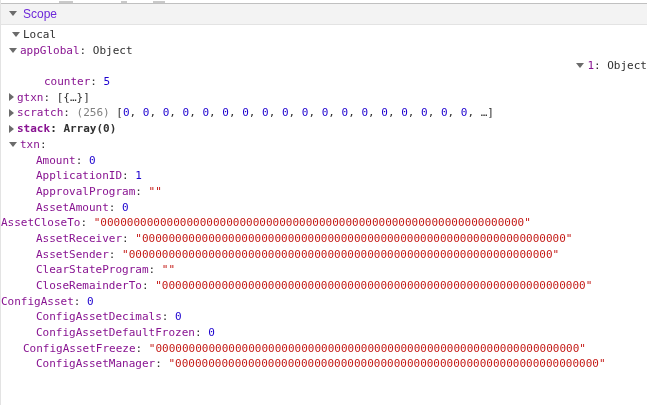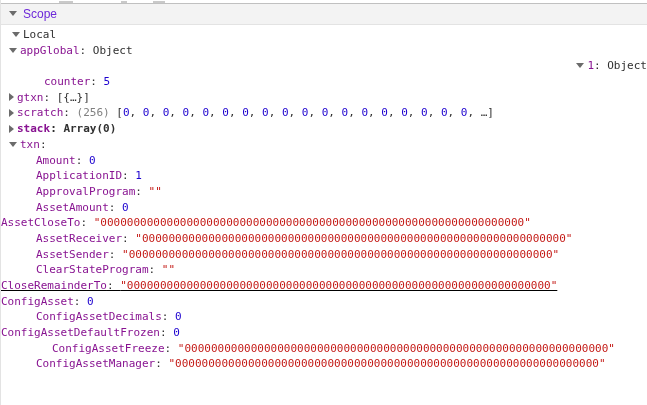--- a/index.html
+++ b/index.html
@@ -66,20 +66,20 @@
       <div class="row" style="padding-left: 8px; font-weight: bold;"><span class="tri tri-closed"></span><span class="c-k">stack</span><span class="c-d">: </span><span class="c-d">Array(0)</span></div>
       <div class="row" style="padding-left: 8px;"><span class="tri tri-open"></span><span class="c-k">txn</span><span class="c-d">:</span></div>
       <div class="row" style="padding-left: 35px;"><span class="c-k">Amount</span><span class="c-d">: </span><span class="c-n">0</span></div>
       <div class="row" style="padding-left: 35px;"><span class="c-k">ApplicationID</span><span class="c-d">: </span><span class="c-n">1</span></div>
       <div class="row" style="padding-left: 35px;"><span class="c-k">ApprovalProgram</span><span class="c-d">: </span><span class="c-s">""</span></div>
       <div class="row" style="padding-left: 35px;"><span class="c-k">AssetAmount</span><span class="c-d">: </span><span class="c-n">0</span></div>
       <div class="row" style=""><span class="c-k">AssetCloseTo</span><span class="c-d">: </span><span class="c-s">"0000000000000000000000000000000000000000000000000000000000000000"</span></div>
       <div class="row" style="padding-left: 35px;"><span class="c-k">AssetReceiver</span><span class="c-d">: </span><span class="c-s">"0000000000000000000000000000000000000000000000000000000000000000"</span></div>
       <div class="row" style="padding-left: 35px;"><span class="c-k">AssetSender</span><span class="c-d">: </span><span class="c-s">"0000000000000000000000000000000000000000000000000000000000000000"</span></div>
       <div class="row" style="padding-left: 35px;"><span class="c-k">ClearStateProgram</span><span class="c-d">: </span><span class="c-s">""</span></div>
-      <div class="row" style=" text-decoration: underline;"><span class="c-k">CloseRemainderTo</span><span class="c-d">: </span><span class="c-s">"0000000000000000000000000000000000000000000000000000000000000000"</span></div>
+      <div class="row" style="padding-left: 35px;"><span class="c-k">CloseRemainderTo</span><span class="c-d">: </span><span class="c-s">"0000000000000000000000000000000000000000000000000000000000000000"</span></div>
       <div class="row" style=""><span class="c-k">ConfigAsset</span><span class="c-d">: </span><span class="c-n">0</span></div>
       <div class="row" style="padding-left: 35px;"><span class="c-k">ConfigAssetDecimals</span><span class="c-d">: </span><span class="c-n">0</span></div>
-      <div class="row" style=""><span class="c-k">ConfigAssetDefaultFrozen</span><span class="c-d">: </span><span class="c-n">0</span></div>
-      <div class="row" style="padding-left: 51px;"><span class="c-k">ConfigAssetFreeze</span><span class="c-d">: </span><span class="c-s">"0000000000000000000000000000000000000000000000000000000000000000"</span></div>
+      <div class="row" style="padding-left: 35px;"><span class="c-k">ConfigAssetDefaultFrozen</span><span class="c-d">: </span><span class="c-n">0</span></div>
+      <div class="row" style="padding-left: 22px;"><span class="c-k">ConfigAssetFreeze</span><span class="c-d">: </span><span class="c-s">"0000000000000000000000000000000000000000000000000000000000000000"</span></div>
       <div class="row" style="padding-left: 35px;"><span class="c-k">ConfigAssetManager</span><span class="c-d">: </span><span class="c-s">"0000000000000000000000000000000000000000000000000000000000000000"</span></div>
     </div>
 </div>
 
 </body></html>

